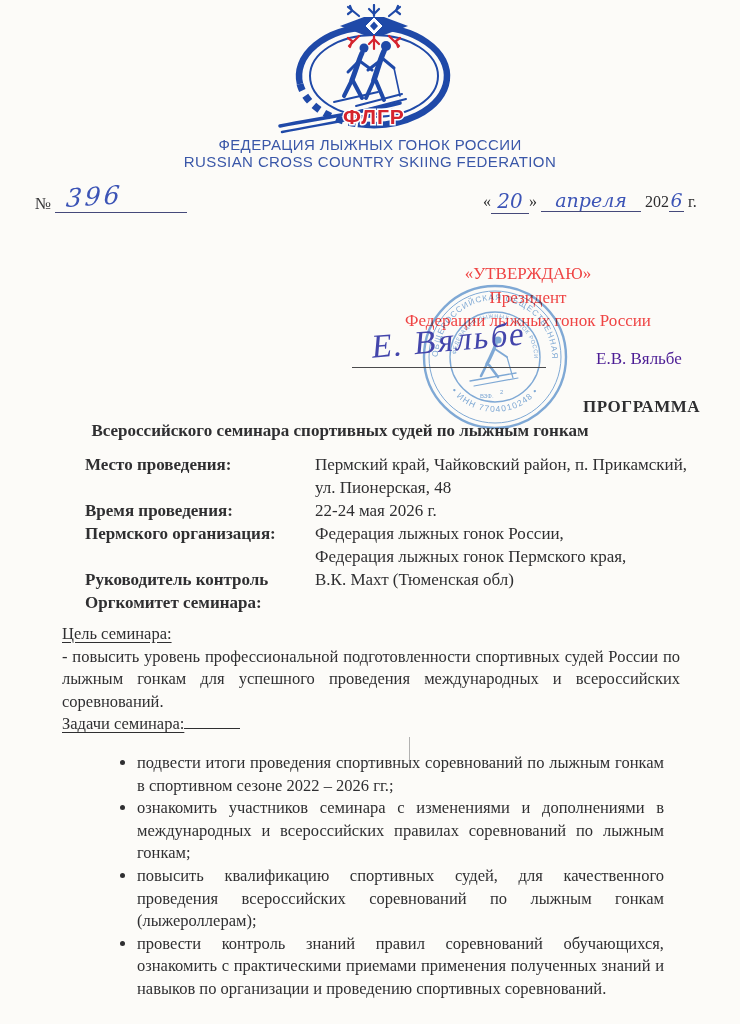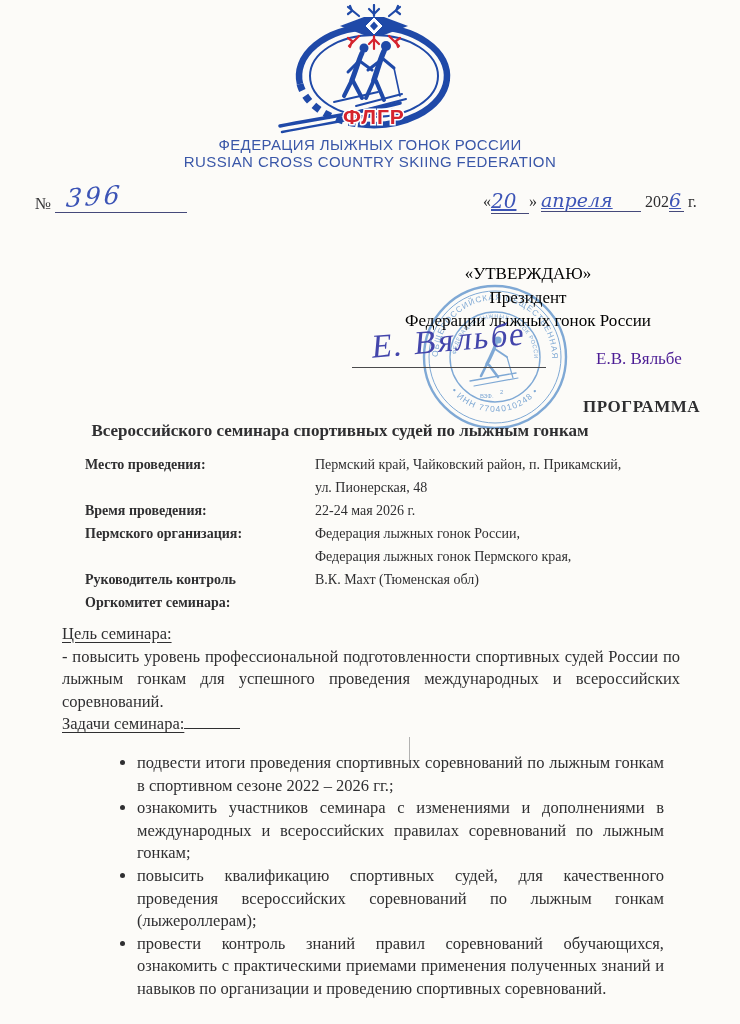--- a/index.html
+++ b/index.html
@@ -11,36 +11,36 @@
   .abs{position:absolute;}
   
   .org-line{left:0;width:740px;text-align:center;
     font-family:"Liberation Sans", sans-serif; color:#3a57a8; font-size:15px; letter-spacing:.4px;}
   
   .no-label{left:35px;top:194px;font-size:17px;color:#3a3a3c;}
   .hand{font-style:italic;color:#3c54b6;font-family:"DejaVu Serif", serif;}
   .hand-number{left:66px;top:182px;font-size:25px;transform:rotate(-4deg) skewX(-8deg);letter-spacing:3px;}
   .no-underline{left:55px;top:212px;width:132px;border-bottom:1.6px solid #45497a;height:0;}
   .date-line{left:483px;top:188px;display:flex;align-items:baseline;font-size:16px;color:#2e2e30;}
-  .date-line .blank{display:inline-block;text-align:left;border-bottom:1.4px solid #45497a;text-decoration:underline;}
+  .date-line .blank{display:inline-block;text-align:center;border-bottom:1.4px solid #45497a;}
   .day-blank{width:38px;font-size:20px;transform:translateY(1px);}
   .month-blank{width:100px;font-size:19px;margin:0 4px;}
   .digit-blank{width:15px;font-size:19px;}
   
-  .approval{left:352px;top:262px;width:352px;text-align:center;font-size:17px;line-height:23.5px;color:#000000;}
+  .approval{left:352px;top:262px;width:352px;text-align:center;font-size:17px;line-height:23.5px;color:#ef4444;}
   .stamp{left:420px;top:282px;width:150px;height:150px;opacity:.88;mix-blend-mode:multiply;}
   .sig-line{left:352px;top:367px;width:194px;height:0;border-bottom:1.2px solid #4a4a4c;}
   .sig-script{left:344px;top:322px;width:210px;text-align:center;font-size:33px;letter-spacing:2px;
     transform:rotate(-5deg) skewX(-10deg);color:#4345ab;}
   .sig-name{left:596px;top:349px;font-size:17px;color:#4c1d95;}
   
   .title1{left:0;top:397px;width:700px;text-align:right;font-size:17px;font-weight:bold;letter-spacing:.5px;}
   .title2{left:0;top:421px;width:680px;text-align:center;font-size:17px;font-weight:bold;}
   
-  .details{left:85px;top:453px;width:596px;font-size:14px;line-height:23px;
+  .details{left:85px;top:453px;width:596px;font-size:17px;line-height:23px;
     display:grid;grid-template-columns:230px 1fr;}
   .details .lbl{font-weight:bold;}
   .details .val div{white-space:nowrap;}
   
   .bodytext{left:62px;top:623px;width:618px;font-size:16.5px;line-height:22.6px;}
   .u{text-decoration:underline;text-underline-offset:3px;}
   .justify{text-align:justify;}
   .tail-underline{display:inline-block;width:56px;border-bottom:1.2px solid #2f2f31;height:0;vertical-align:baseline;}
   ul.tasks{margin:16px;padding:0 0 0 59px;}
   ul.tasks li{text-align:justify;padding:0;margin:0;}

